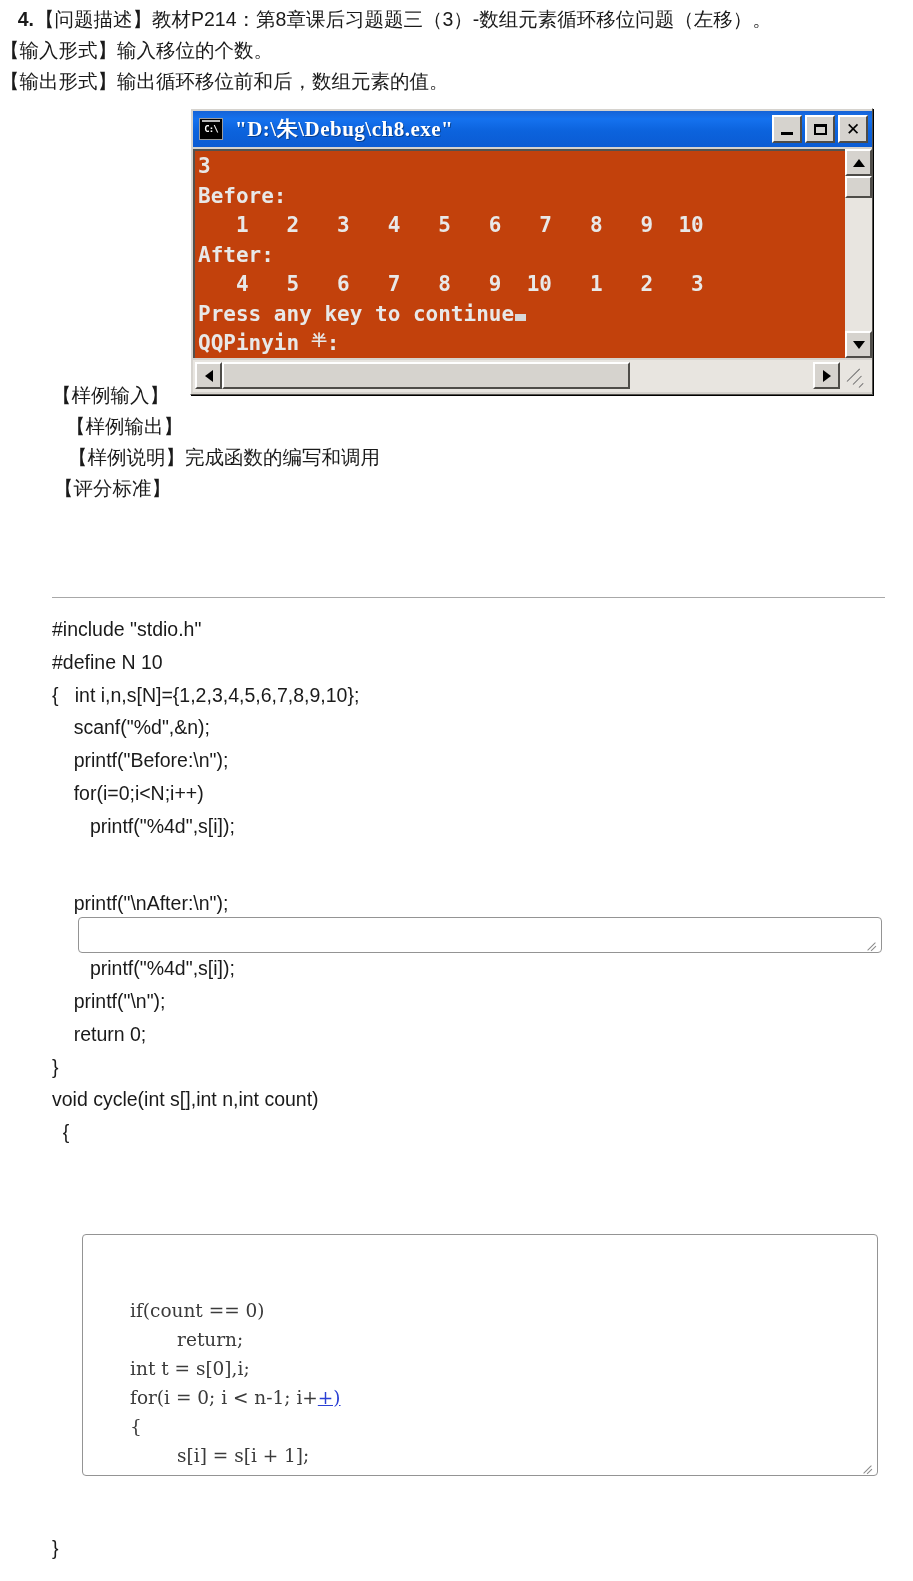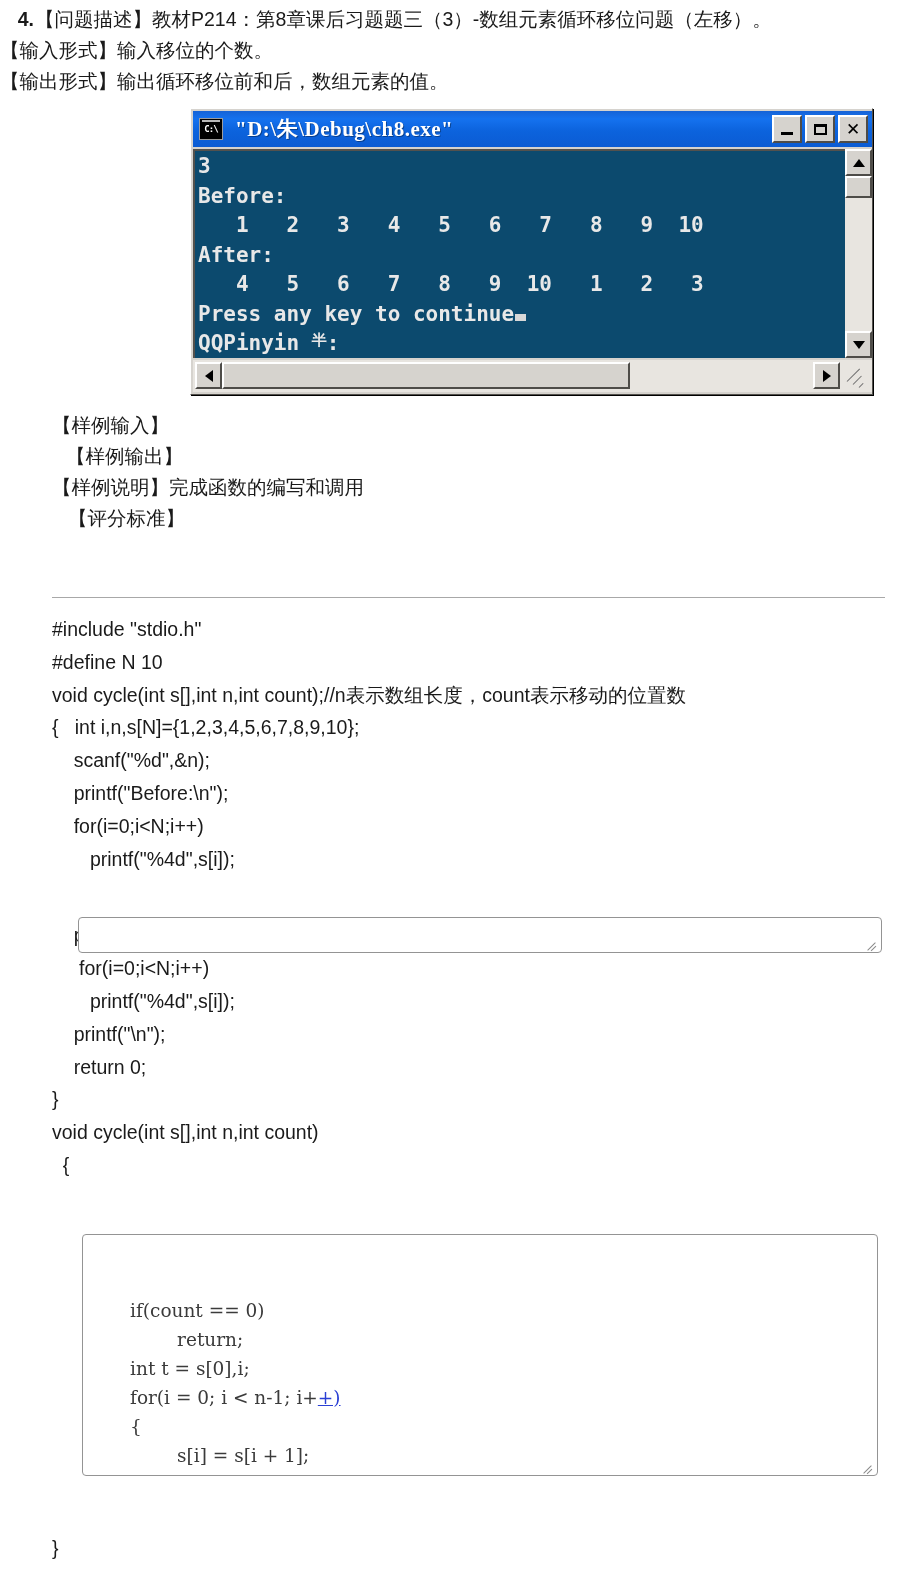--- a/index.html
+++ b/index.html
@@ -122,21 +122,21 @@
   .console-body{
     position:absolute;
     left:2px;top:40px;
     width:679px;height:209px;
     box-sizing:border-box;
   }
   .console-screen{
     position:absolute;
     left:0;top:0;
     width:652px;height:209px;
-    background:#0c4a6e;
+    background:#c2410c;
     border-left:2px solid #53514d;
     border-top:2px solid #53514d;
     box-sizing:border-box;
     overflow:hidden;
   }
   .console-text{
     color:#e8e8e8;
     font-family:"DejaVu Sans Mono","Liberation Mono",monospace;
     font-size:21px;
     font-weight:bold;
@@ -365,33 +365,32 @@
         <span class="arrow-right"></span>
       </div>
     <div class="grip">
       <i style="width:18px;transform:rotate(-45deg);top:17px;left:3px;"></i>
       <i style="width:12px;transform:rotate(-45deg);top:20px;left:9px;"></i>
       <i style="width:6px;transform:rotate(-45deg);top:23px;left:15px;"></i>
     </div>
   </div>
 </div>
 
-<div style="position:absolute;left:52px;top:410px;">
+<div style="position:absolute;left:52px;top:380px;">
   <div class="prob-sub" style="margin-left:0;">【样例输入】</div>
   <div class="prob-sub" style="margin-left:14px;">【样例输出】</div>
-  <div class="prob-sub" style="margin-left:0;">【样例说明】完成函数的编写和调用</div>
-  <div class="prob-sub" style="margin-left:16px;">【评分标准】</div>
+  <div class="prob-sub" style="margin-left:16px;">【样例说明】完成函数的编写和调用</div>
+  <div class="prob-sub" style="margin-left:2px;">【评分标准】</div>
 </div>
 
 <div class="divider"></div>
 
 <div class="code-area">
   <div class="code-line">#include "stdio.h"</div>
   <div class="code-line">#define N 10</div>
-  <div class="code-line">void cycle(int s[],int n,int count);//n表示数组长度，count表示移动的位置数</div>
   <div class="code-line">{   int i,n,s[N]={1,2,3,4,5,6,7,8,9,10};</div>
   <div class="code-line">    scanf("%d",&amp;n);</div>
   <div class="code-line">    printf("Before:\n");</div>
   <div class="code-line">    for(i=0;i&lt;N;i++)</div>
   <div class="code-line">       printf("%4d",s[i]);</div>
 
   <div class="code-box box1">
     
     <span class="resize-grip"><i></i><i></i></span>
   </div>

